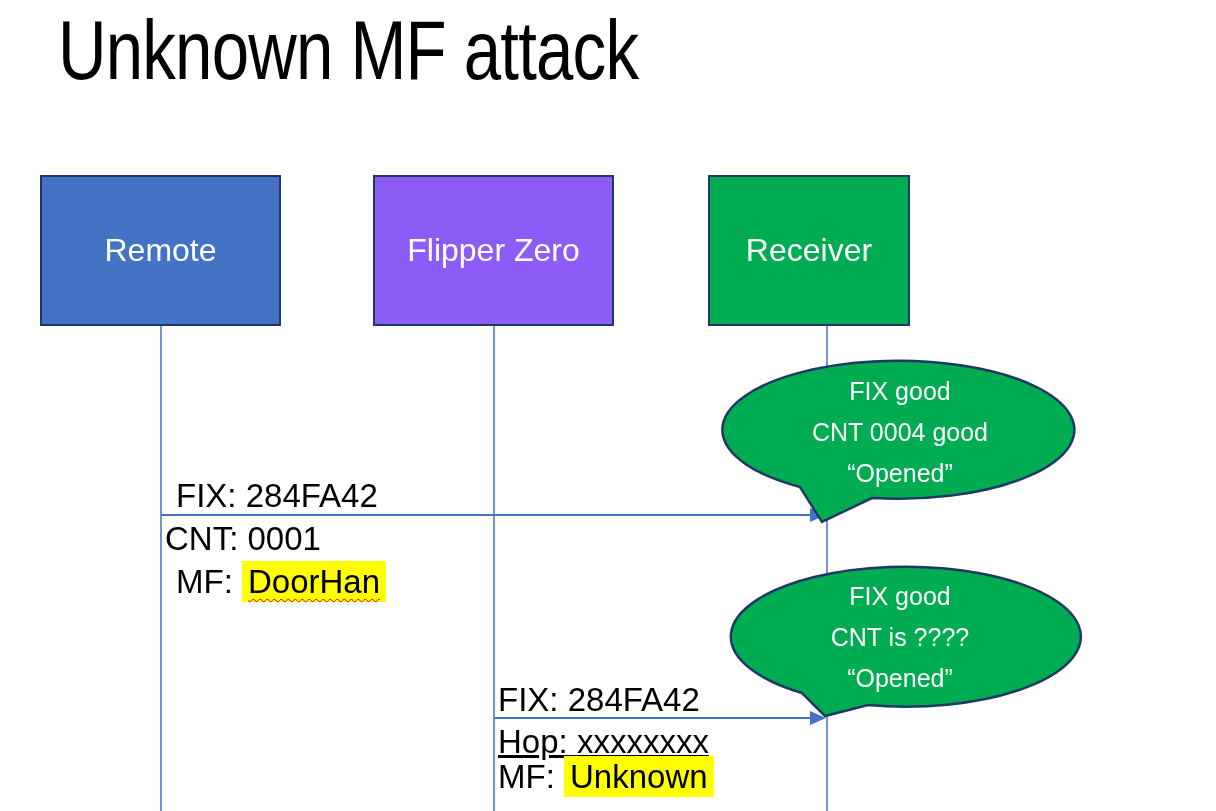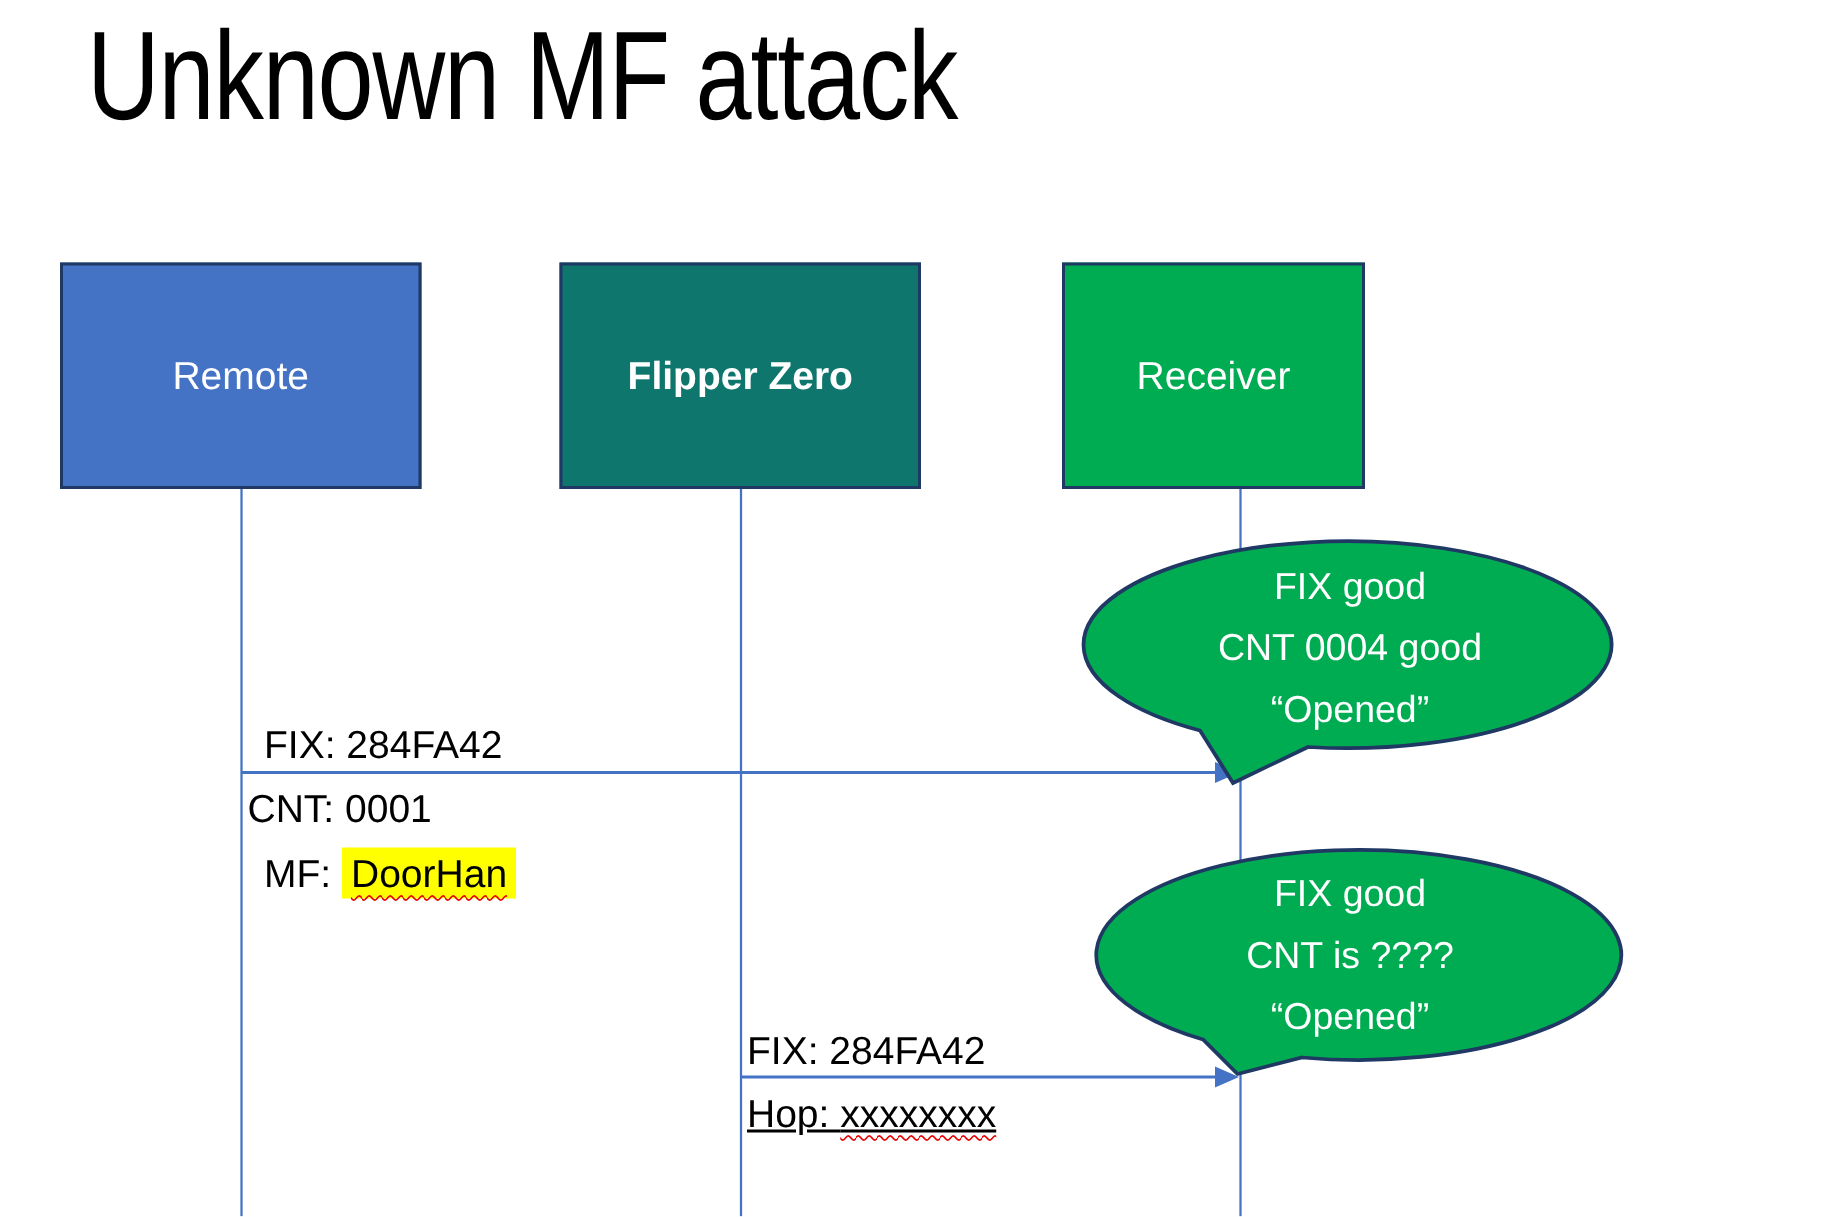--- a/index.html
+++ b/index.html
@@ -14,37 +14,37 @@
     transform:scaleX(0.80);transform-origin:left top;white-space:nowrap;
   }
 
   
   .canvas{position:absolute;left:0;top:0;width:1216px;height:811px;}
 
   
   .actor{
     position:absolute;top:175px;height:151px;box-sizing:border-box;
     border:2px solid #1F3864;display:flex;align-items:center;justify-content:center;
-    color:#ffffff;font-size:26px;
+    color:#ffffff;font-size:32px;
   }
   .actor-remote{left:40px;width:241px;background:#4472C4;}
-  .actor-flipper{left:373px;width:241px;background:#0f766e;font-weight:bold;}
+  .actor-flipper{left:373px;width:241px;background:#8b5cf6;}
   .actor-receiver{left:708px;width:202px;background:#00AC52;}
 
   
   .callout-text{
     position:absolute;left:724px;width:352px;height:123px;
     display:flex;flex-direction:column;align-items:center;justify-content:center;
     color:#ffffff;font-size:25px;line-height:41px;text-align:left;
   }
   .callout-text-1{top:371px;}
   .callout-text-2{top:576px;}
 
   
-  .msg-line{position:absolute;font-size:26px;line-height:30px;color:#000;white-space:nowrap;text-align:center;}
+  .msg-line{position:absolute;font-size:33px;line-height:30px;color:#000;white-space:nowrap;text-align:center;}
   .m1l1{left:176px;top:481px;}
   .m1l2{left:165px;top:524px;}
   .m1l3{left:176px;top:567px;}
   .m2l1{left:498px;top:685px;}
   .m2l2{left:498px;top:727px;text-decoration:underline;}
   .m2l3{left:498px;top:762px;}
 
   .highlight{background:#FFFF00;padding:2px 6px;}
   .misspelled{
     text-decoration-line:underline;
@@ -98,14 +98,15 @@
     <div>CNT is ????</div>
     <div>“Opened”</div>
   </div>
 
   <div class="msg-line m1l1">FIX: 284FA42</div>
   <div class="msg-line m1l2">CNT: 0001</div>
   <div class="msg-line m1l3"><span>MF: </span><span class="highlight misspelled">DoorHan</span></div>
 
   <div class="msg-line m2l1">FIX: 284FA42</div>
   <div class="msg-line m2l2"><span>Hop: </span><span class="misspelled">xxxxxxxx</span></div>
+  <div class="msg-line m2l3"><span>MF: </span><span class="highlight">Unknown</span></div>
 
 </div>
 
 </body></html>

